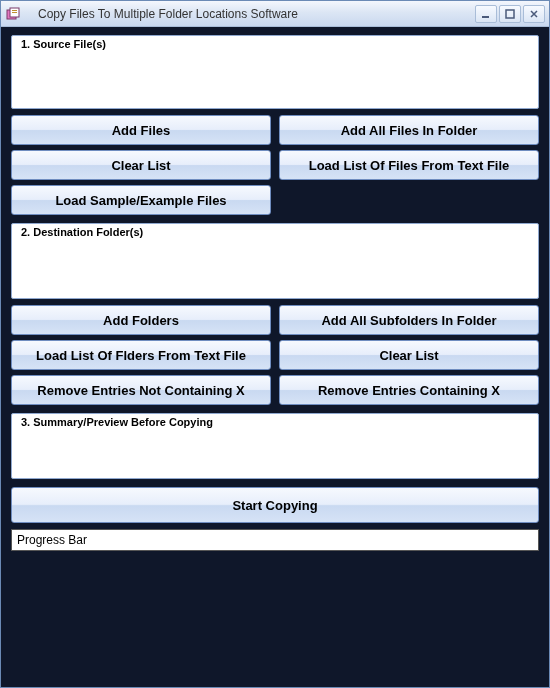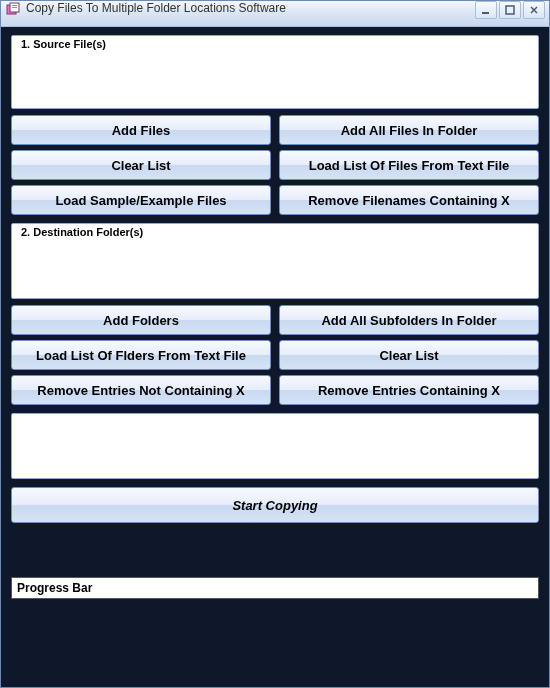--- a/index.html
+++ b/index.html
@@ -16,21 +16,23 @@
   border: 1px solid #6b8ab5;
   background: #dce6f4;
   display: flex;
   flex-direction: column;
 }
 .titlebar {
   height: 26px;
   background: linear-gradient(to bottom, #f4f7fd 0%, #dce6f4 45%, #c9d8ef 100%);
   border-bottom: 1px solid #a9bdd8;
   display: flex;
+  align-items: center;
   padding: 0 4px;
+  gap: 12px;
 }
 .titlebar-icon {
   width: 16px;
   height: 16px;
   margin-right: 5px;
   display: inline-flex;
   align-items: center;
   justify-content: center;
 }
 .titlebar-title {
@@ -104,32 +106,30 @@
   cursor: pointer;
   display: flex;
   align-items: center;
   justify-content: center;
   text-align: center;
   padding: 4px 4px;
 }
 .btn-wide {
   grid-column: 1 / -1;
   height: 36px;
-  font-style: italic;
 }
 .progress-wrap {
   border: 1px solid #555;
   background: #fff;
   height: 22px;
   display: flex;
   align-items: center;
   padding: 0 5px;
   font-size: 12px;
-  font-weight: bold;
-  margin-top: 48px;
+  font-weight: normal;
 }
 .spacer { height: 2px; }
 </style>
 </head>
 <body>
 
 <div class="window">
   <div class="titlebar">
     <span class="titlebar-icon">
       <svg width="14" height="14" viewBox="0 0 14 14">
@@ -165,38 +165,38 @@
       <div class="groupbox-label">1. Source File(s)</div>
       <div class="groupbox-inner"></div>
     </div>
 
     <div class="btn-grid">
       <div class="btn">Add Files</div>
       <div class="btn">Add All Files In Folder</div>
       <div class="btn">Clear List</div>
       <div class="btn">Load List Of Files From Text File</div>
       <div class="btn">Load Sample/Example Files</div>
-      <div class="btn">Remove Filenames Containing X</div>
     </div>
 
     <div class="groupbox listbox-2">
       <div class="groupbox-label">2. Destination Folder(s)</div>
       <div class="groupbox-inner"></div>
     </div>
 
     <div class="btn-grid">
       <div class="btn">Add Folders</div>
       <div class="btn">Add All Subfolders In Folder</div>
       <div class="btn">Load List Of Flders From Text File</div>
       <div class="btn">Clear List</div>
       <div class="btn">Remove Entries Not Containing X</div>
       <div class="btn">Remove Entries Containing X</div>
     </div>
 
     <div class="groupbox listbox-3">
+      <div class="groupbox-label">3. Summary/Preview Before Copying</div>
       <div class="groupbox-inner"></div>
     </div>
 
     <div class="spacer"></div>
 
     <div class="btn-grid" style="margin-bottom:6px;">
       <div class="btn btn-wide">Start Copying</div>
     </div>
 
     <div class="progress-wrap">

